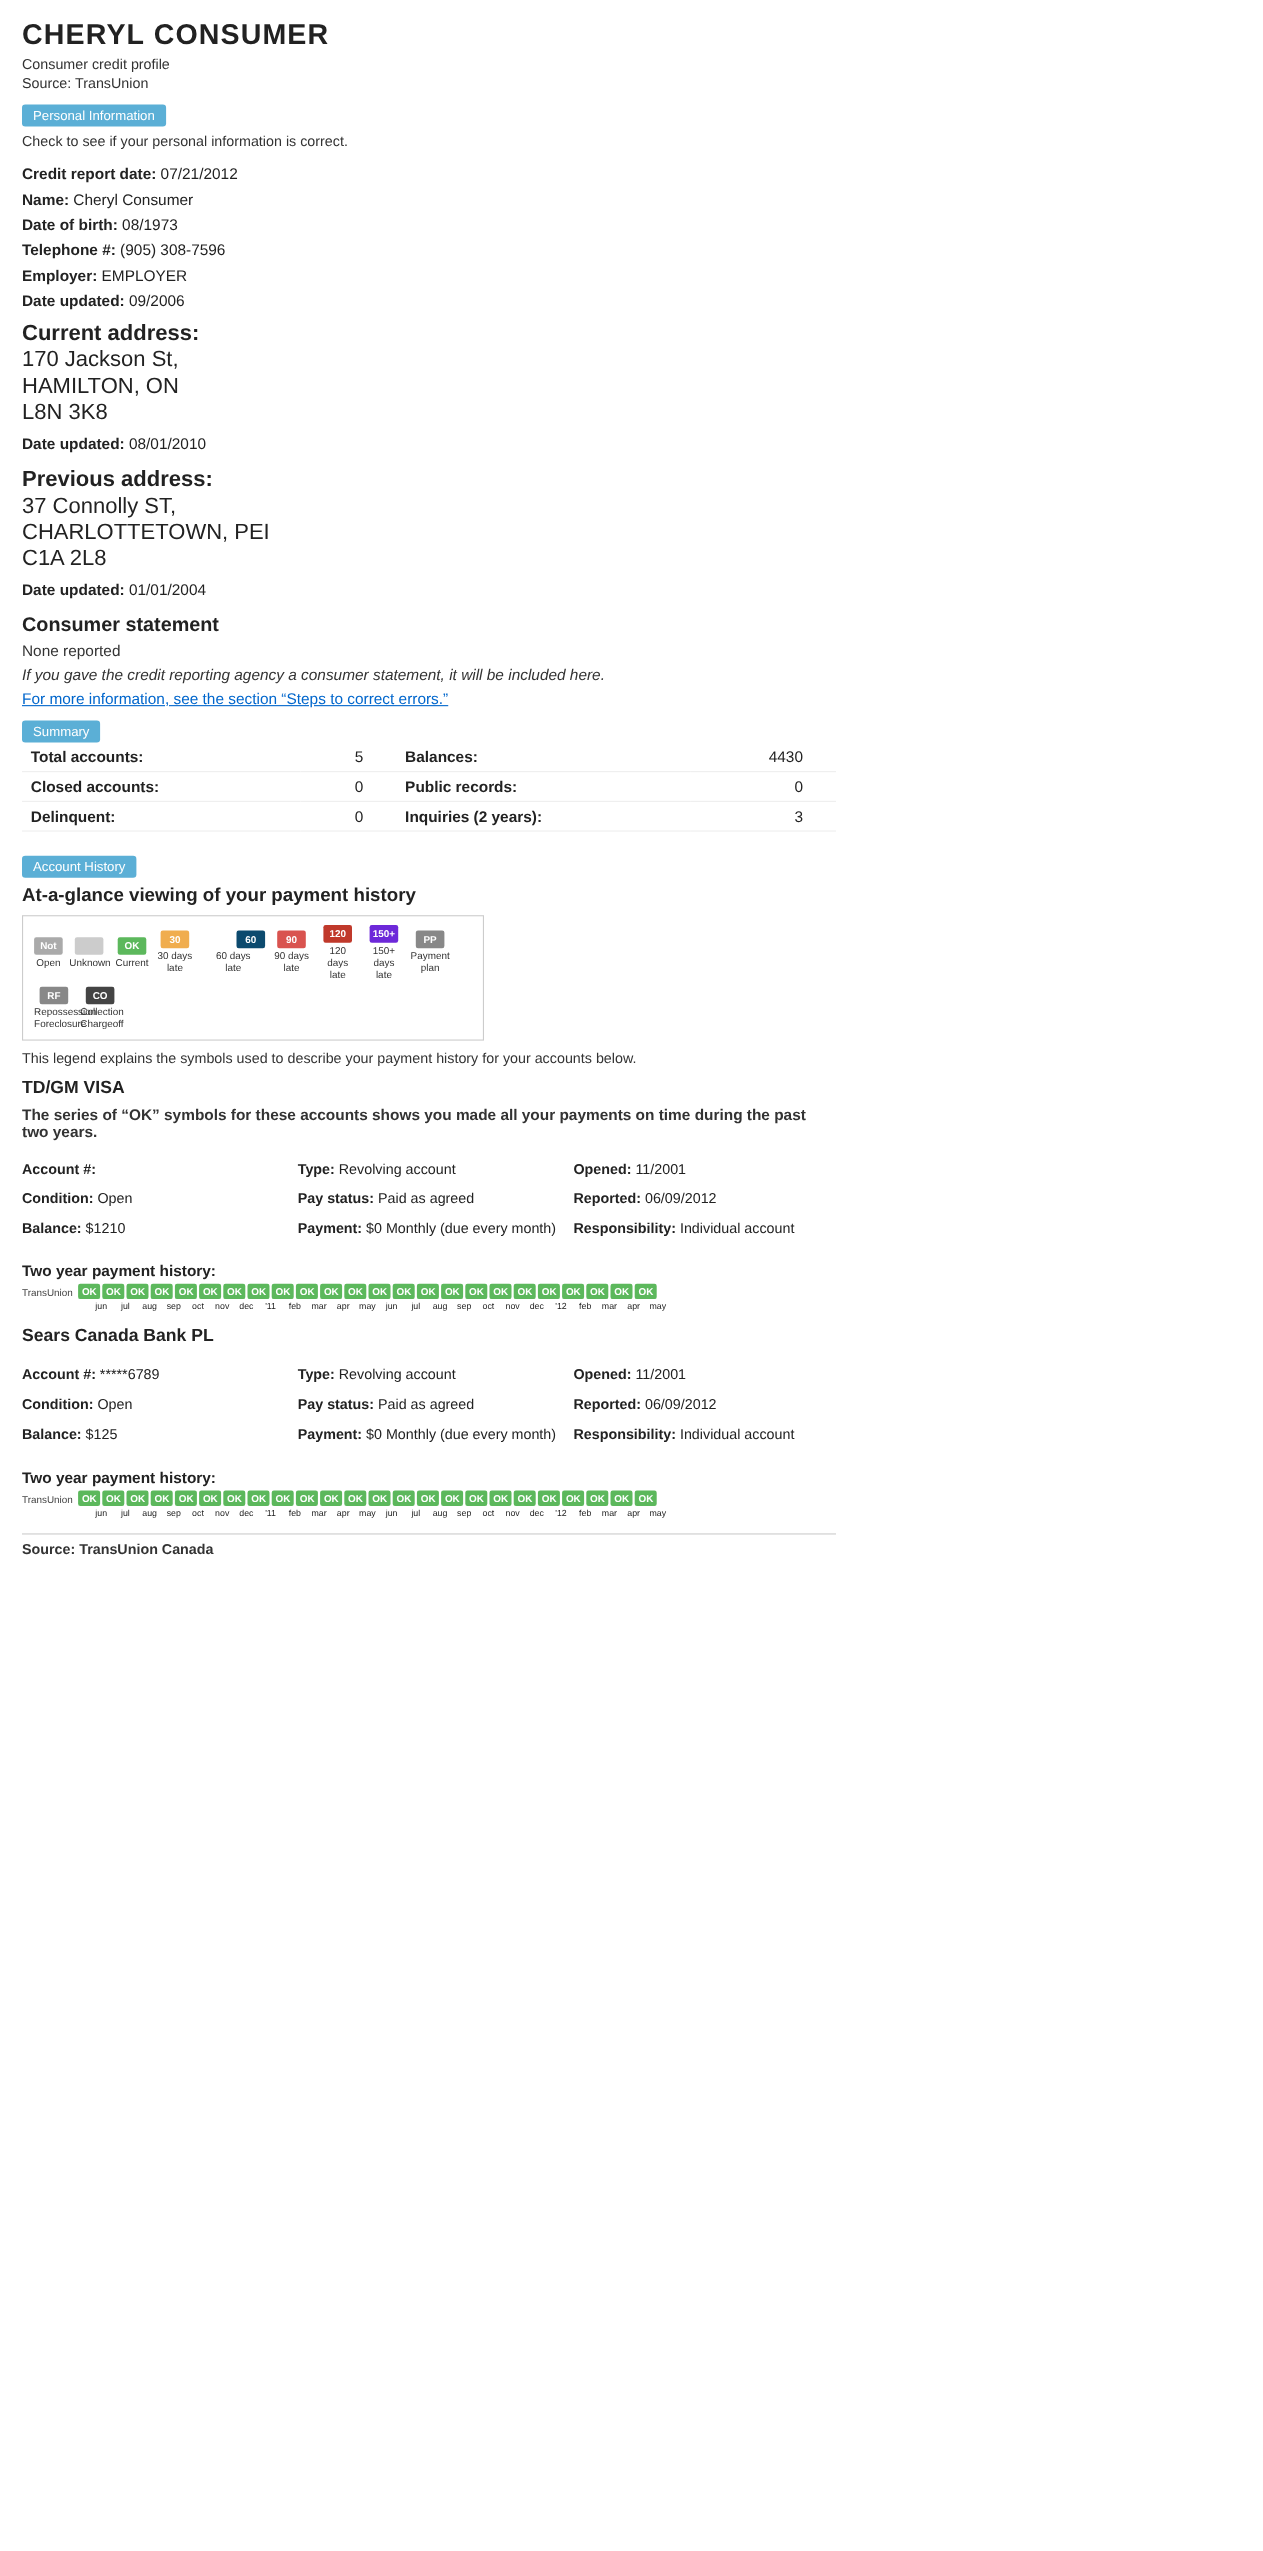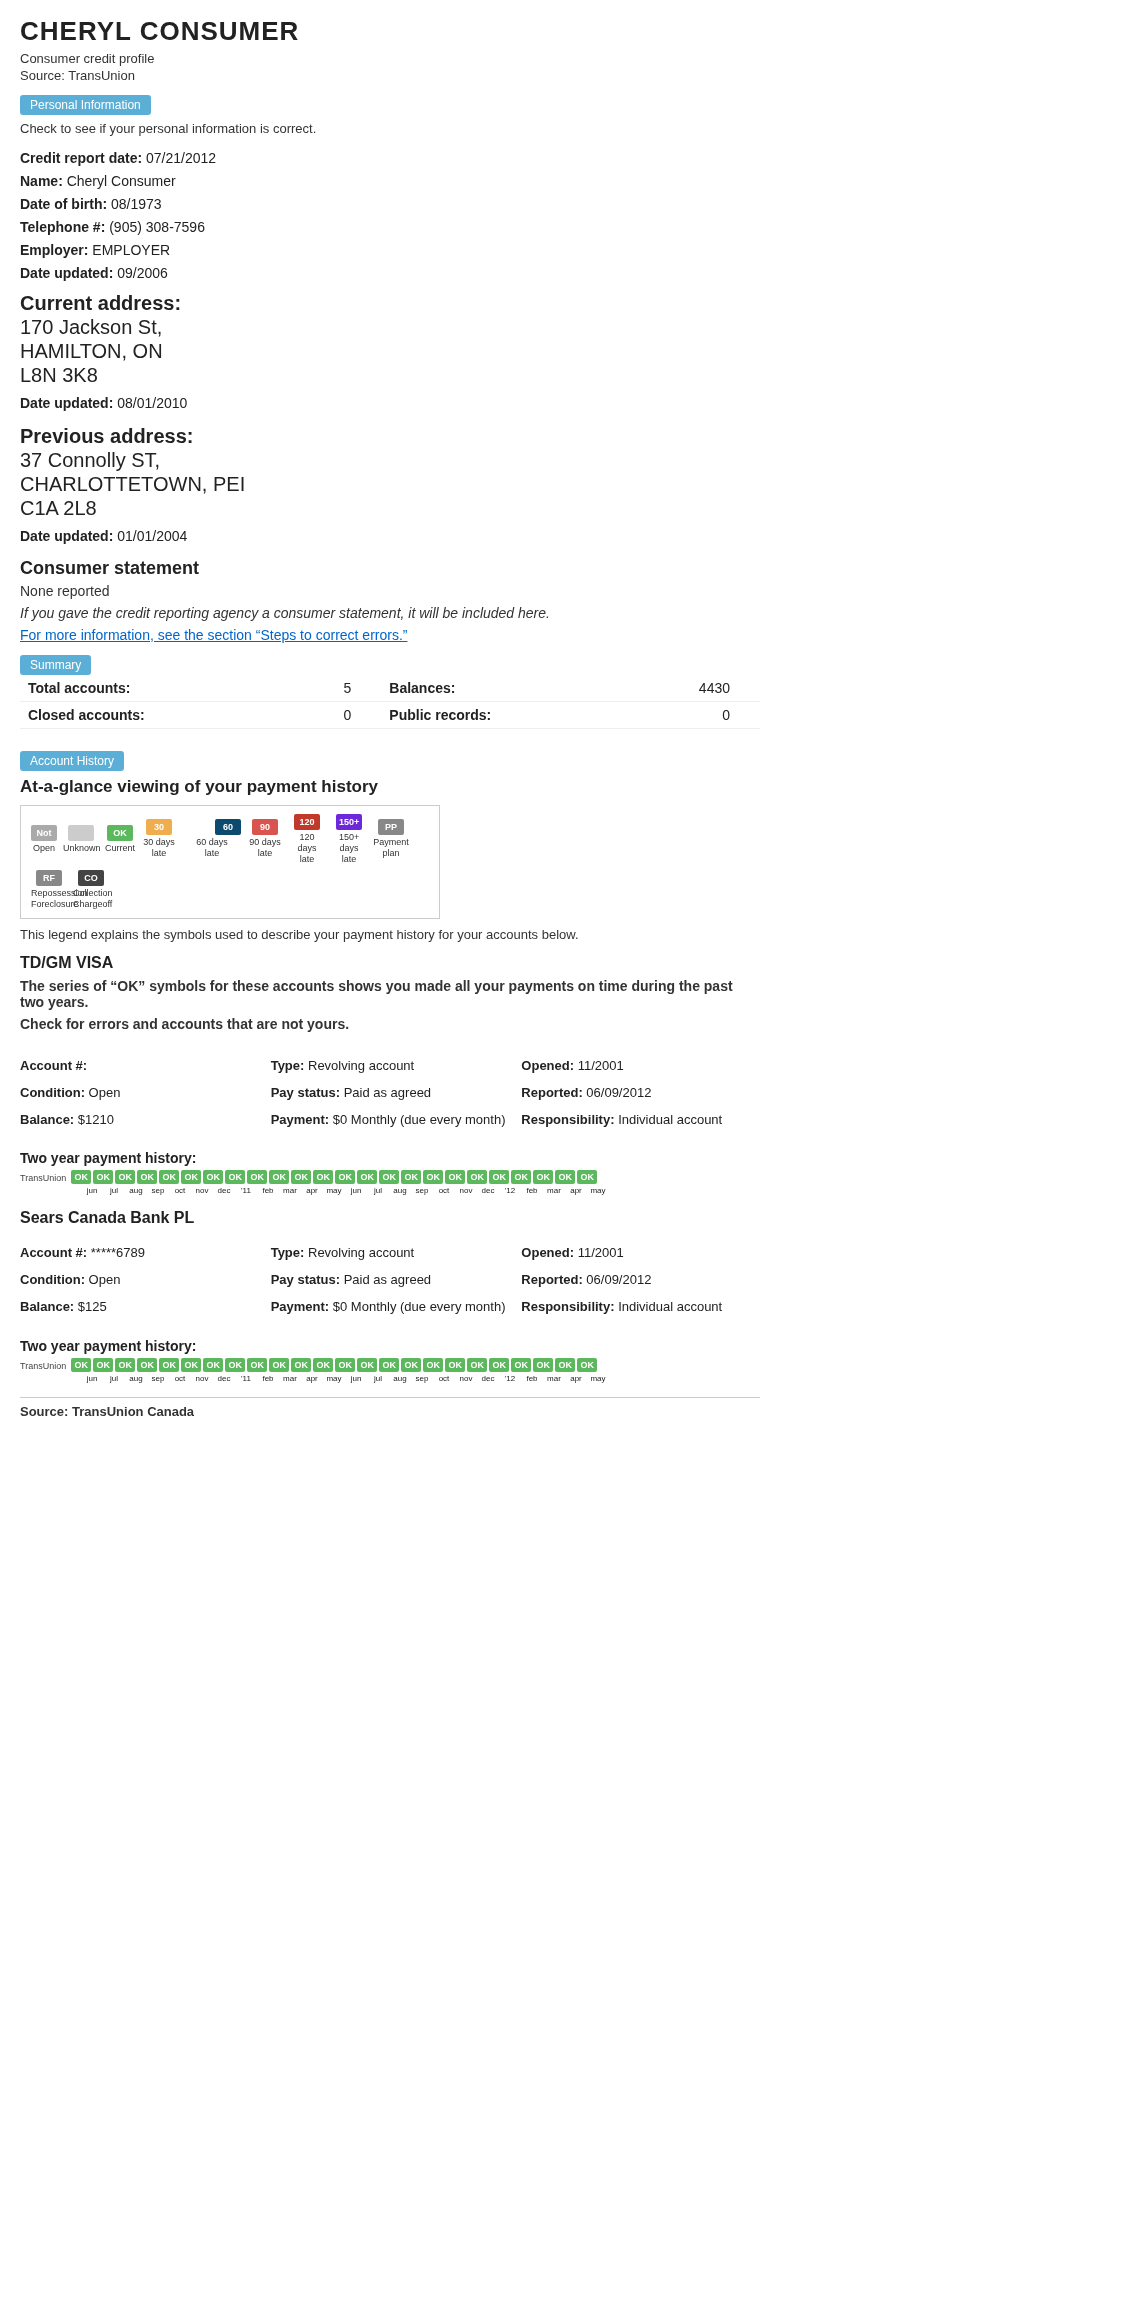--- a/index.html
+++ b/index.html
@@ -202,20 +202,26 @@
     <td>5</td>
     <td><strong>Balances:</strong></td>
     <td>4430</td>
   </tr>
       <tr>
     <td><strong>Closed accounts:</strong></td>
     <td>0</td>
     <td><strong>Public records:</strong></td>
     <td>0</td>
   </tr>
+      <tr>
+    <td><strong>Delinquent:</strong></td>
+    <td>0</td>
+    <td><strong>Inquiries (2 years):</strong></td>
+    <td>3</td>
+  </tr>
     </tbody>
 </table>
 
 
 <div class="account-badge">Account History</div>
 
 <h2 class="at-glance-title">At-a-glance viewing of your payment history</h2>
 
 
 <div class="legend-box" id="legend-container">
@@ -265,21 +271,20 @@
   </div>
   </div>
 
 <p class="legend-note">This legend explains the symbols used to describe your payment history for your accounts below.</p>
 
 
 <div id="accounts-container">
     <div>
     <h3 class="account-title">TD/GM VISA</h3>
     <p class="ok-series-note">The series of “OK” symbols for these accounts shows you made all your payments on time during the past two years.</p>
-    <p class="check-errors">Check for errors and accounts that are not yours.</p>
     <div class="account-details-grid">
       <div class="account-detail-cell">
         <strong>Account #:</strong> 
       </div>
       <div class="account-detail-cell">
         <strong>Type:</strong> Revolving account
       </div>
       <div class="account-detail-cell">
         <strong>Opened:</strong> 11/2001
       </div>

